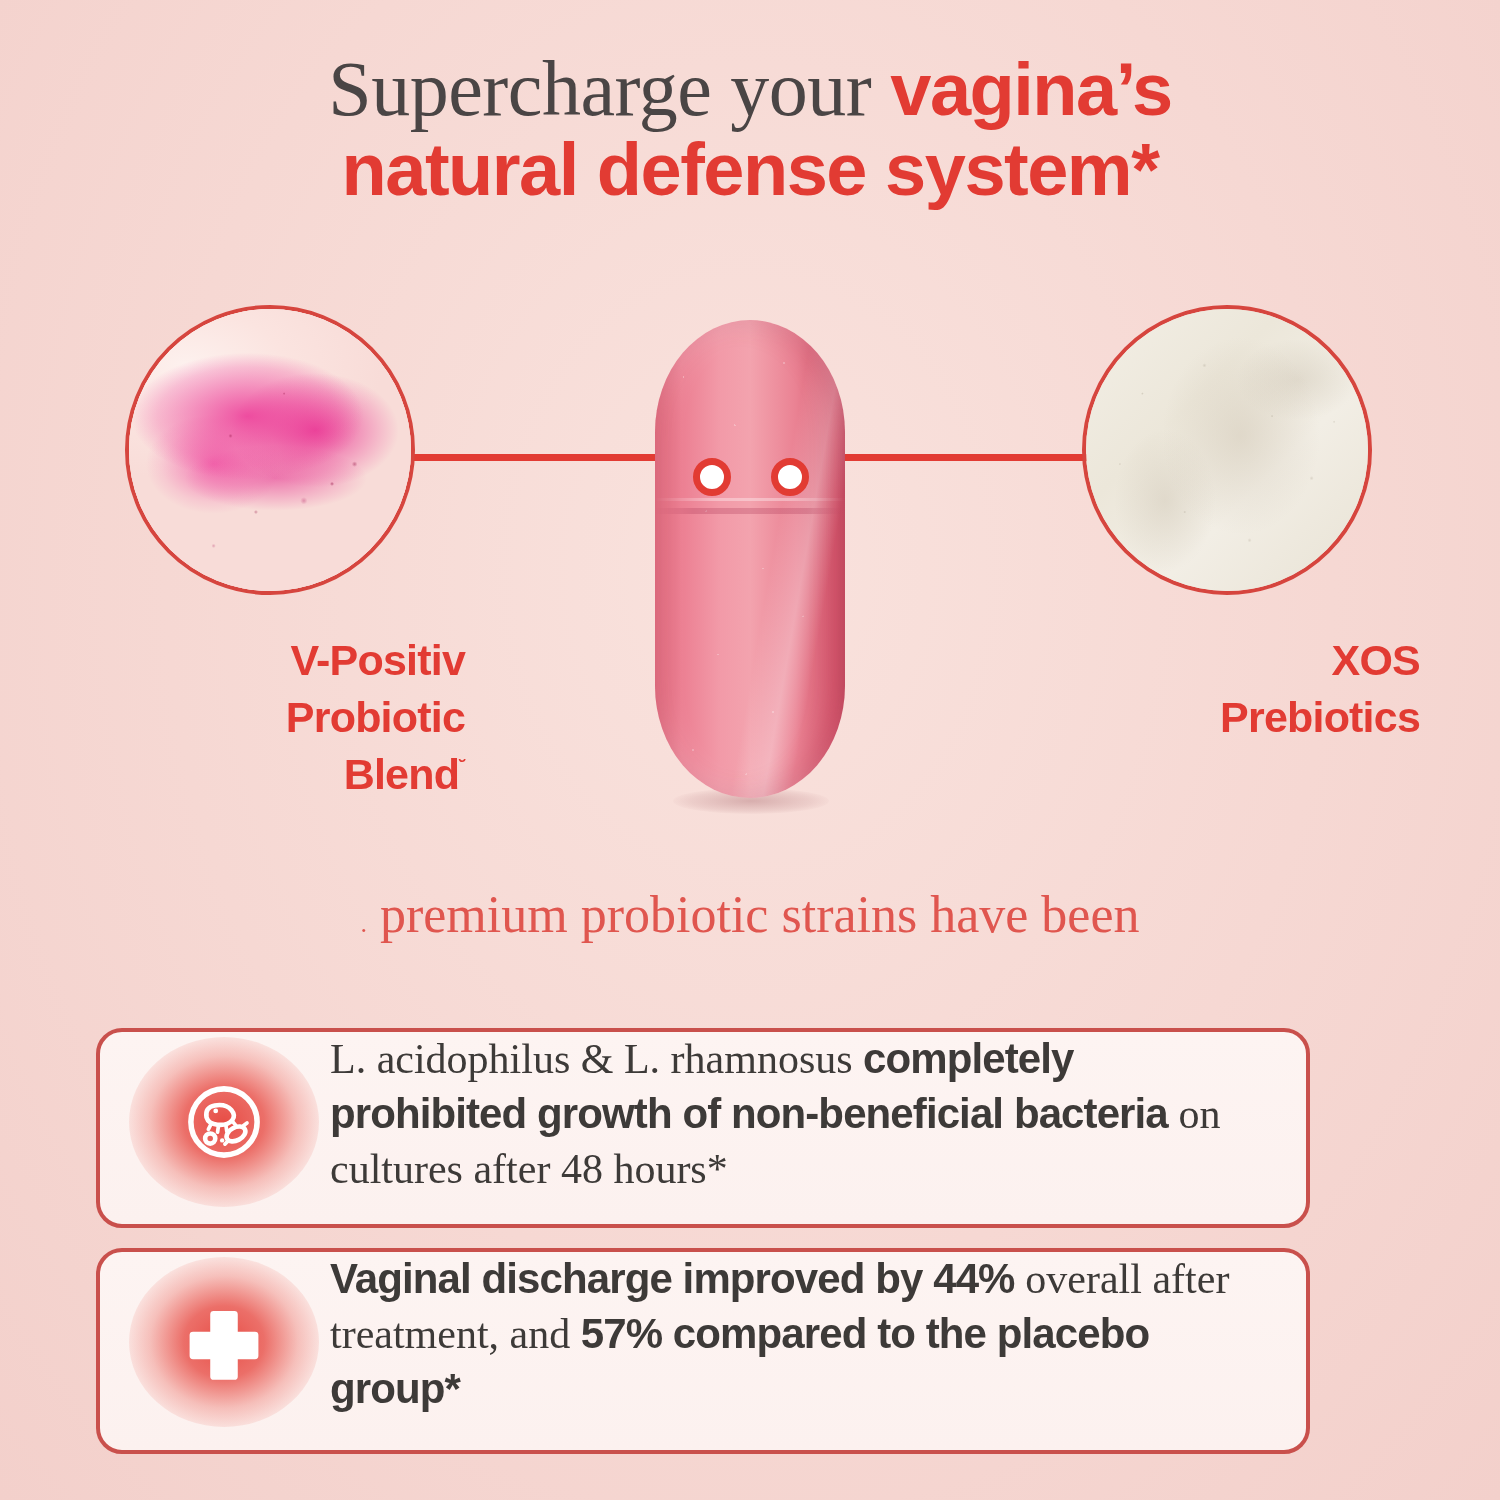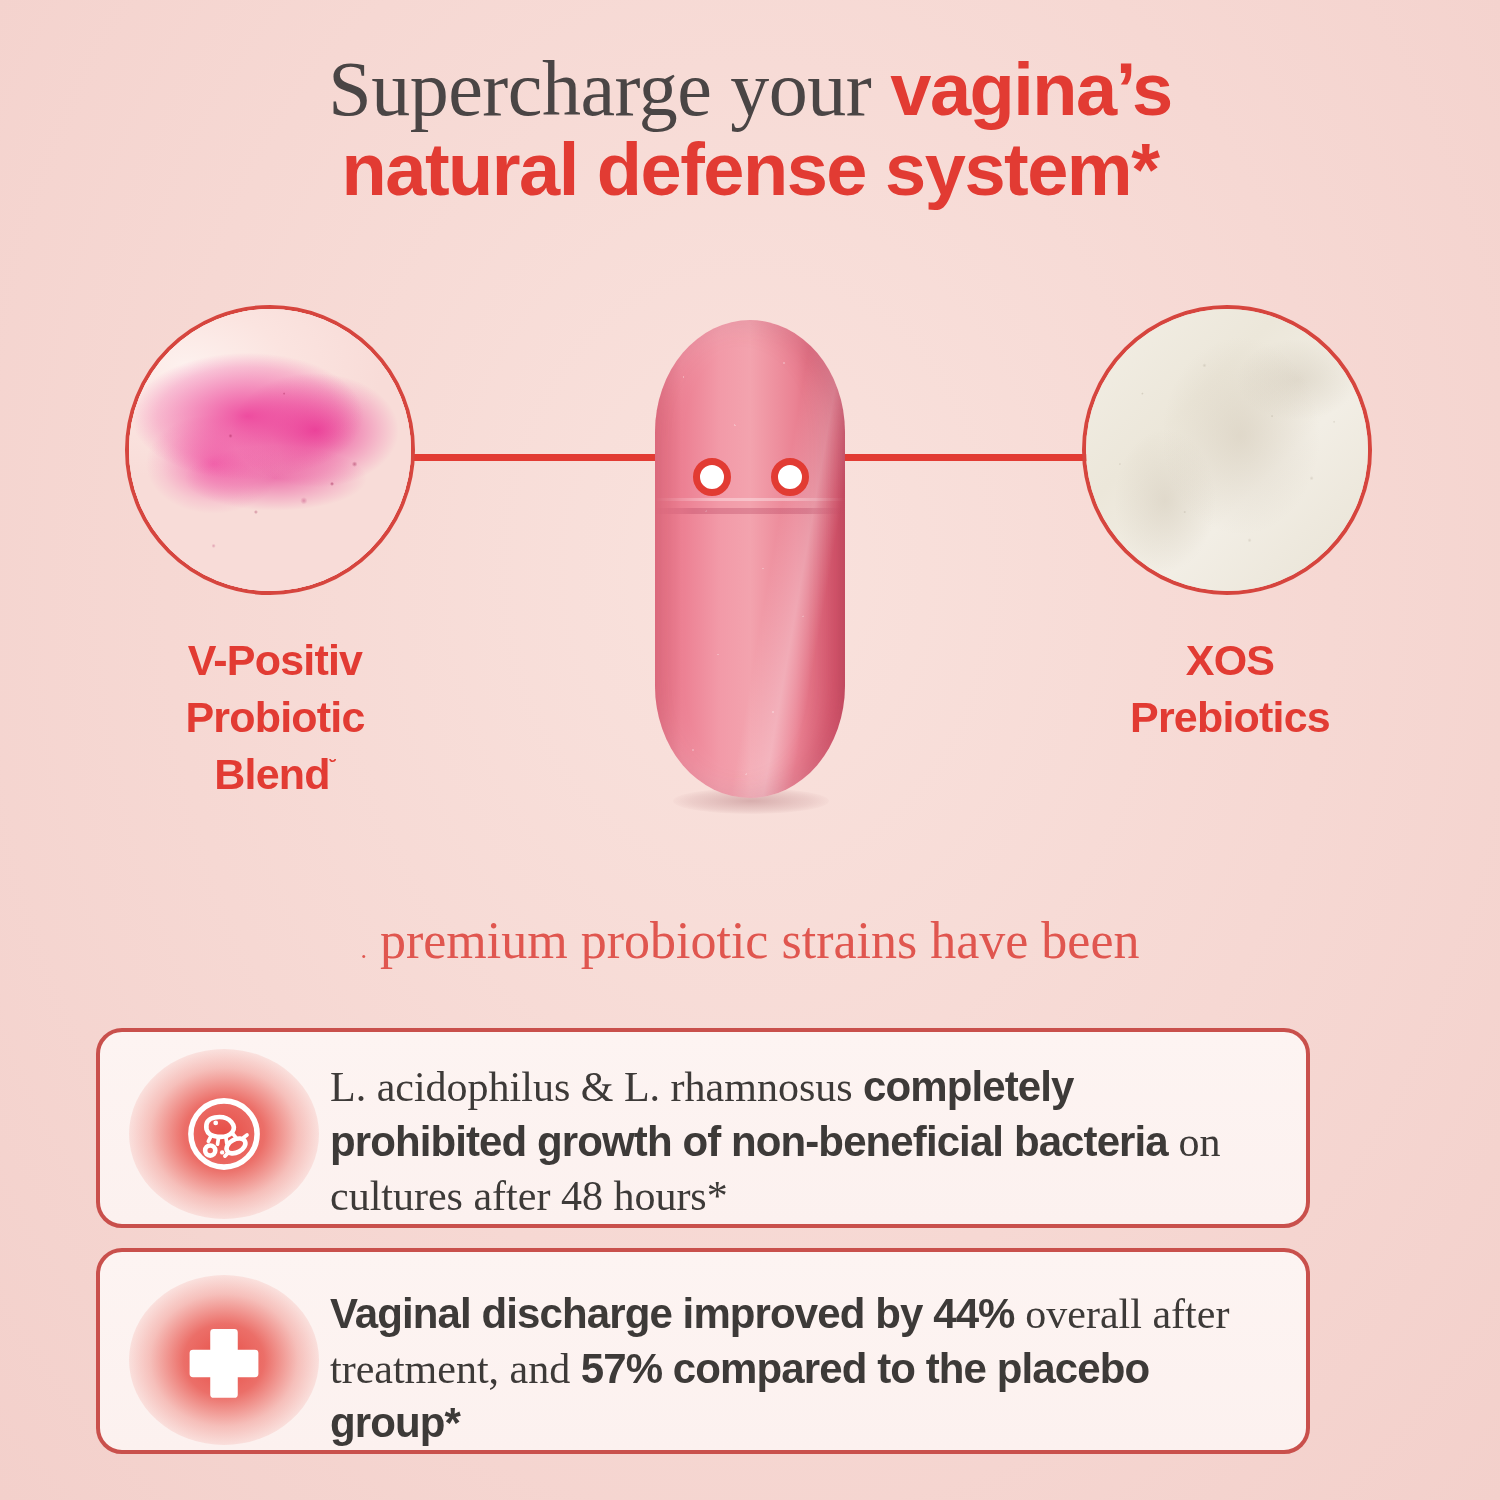--- a/index.html
+++ b/index.html
@@ -195,39 +195,39 @@
     border: 7px solid #e23b33;
     box-sizing: border-box;
     top: 138px;
   }
   .dot-left  { left: 38px; }
   .dot-right { left: 116px; }
 
   
   .ing-label {
     position: absolute;
-    text-align: center;
+    text-align: right;
     font-family: "Liberation Sans", sans-serif;
     font-weight: 700;
     font-size: 43px;
     line-height: 1.32;
     color: #e23b33;
     letter-spacing: -0.8px;
   }
   .label-left  { left: 85px;  top: 332px; width: 380px; }
   .label-right { left: 1040px; top: 332px; width: 380px; }
   .tm {
     font-size: 20px;
     vertical-align: super;
   }
 
   
   .studies-lead {
     position: absolute;
-    top: 910px;
+    top: 884px;
     left: 0;
     width: 1500px;
     text-align: center;
     font-family: "Liberation Serif", serif;
     font-size: 52px;
     line-height: 1.18;
     color: #e0564f;
   }
   .studies-lead .dot-mark {
     font-size: 26px;
@@ -238,21 +238,21 @@
   
   .card {
     position: absolute;
     left: 96px;
     width: 1214px;
     box-sizing: border-box;
     border: 4px solid #c9504c;
     border-radius: 26px;
     background: linear-gradient(180deg, #fdf4f2 0%, #fcf1ef 100%);
     display: flex;
-    align-items: flex-end;
+    align-items: flex-start;
     padding: 0 34px 0 24px;
   }
   .card-1 { top: 1028px; height: 200px; }
   .card-2 { top: 1248px; height: 206px; }
 
   .card-icon {
     flex: 0 0 auto;
     width: 200px;
     height: 180px;
     position: relative;

